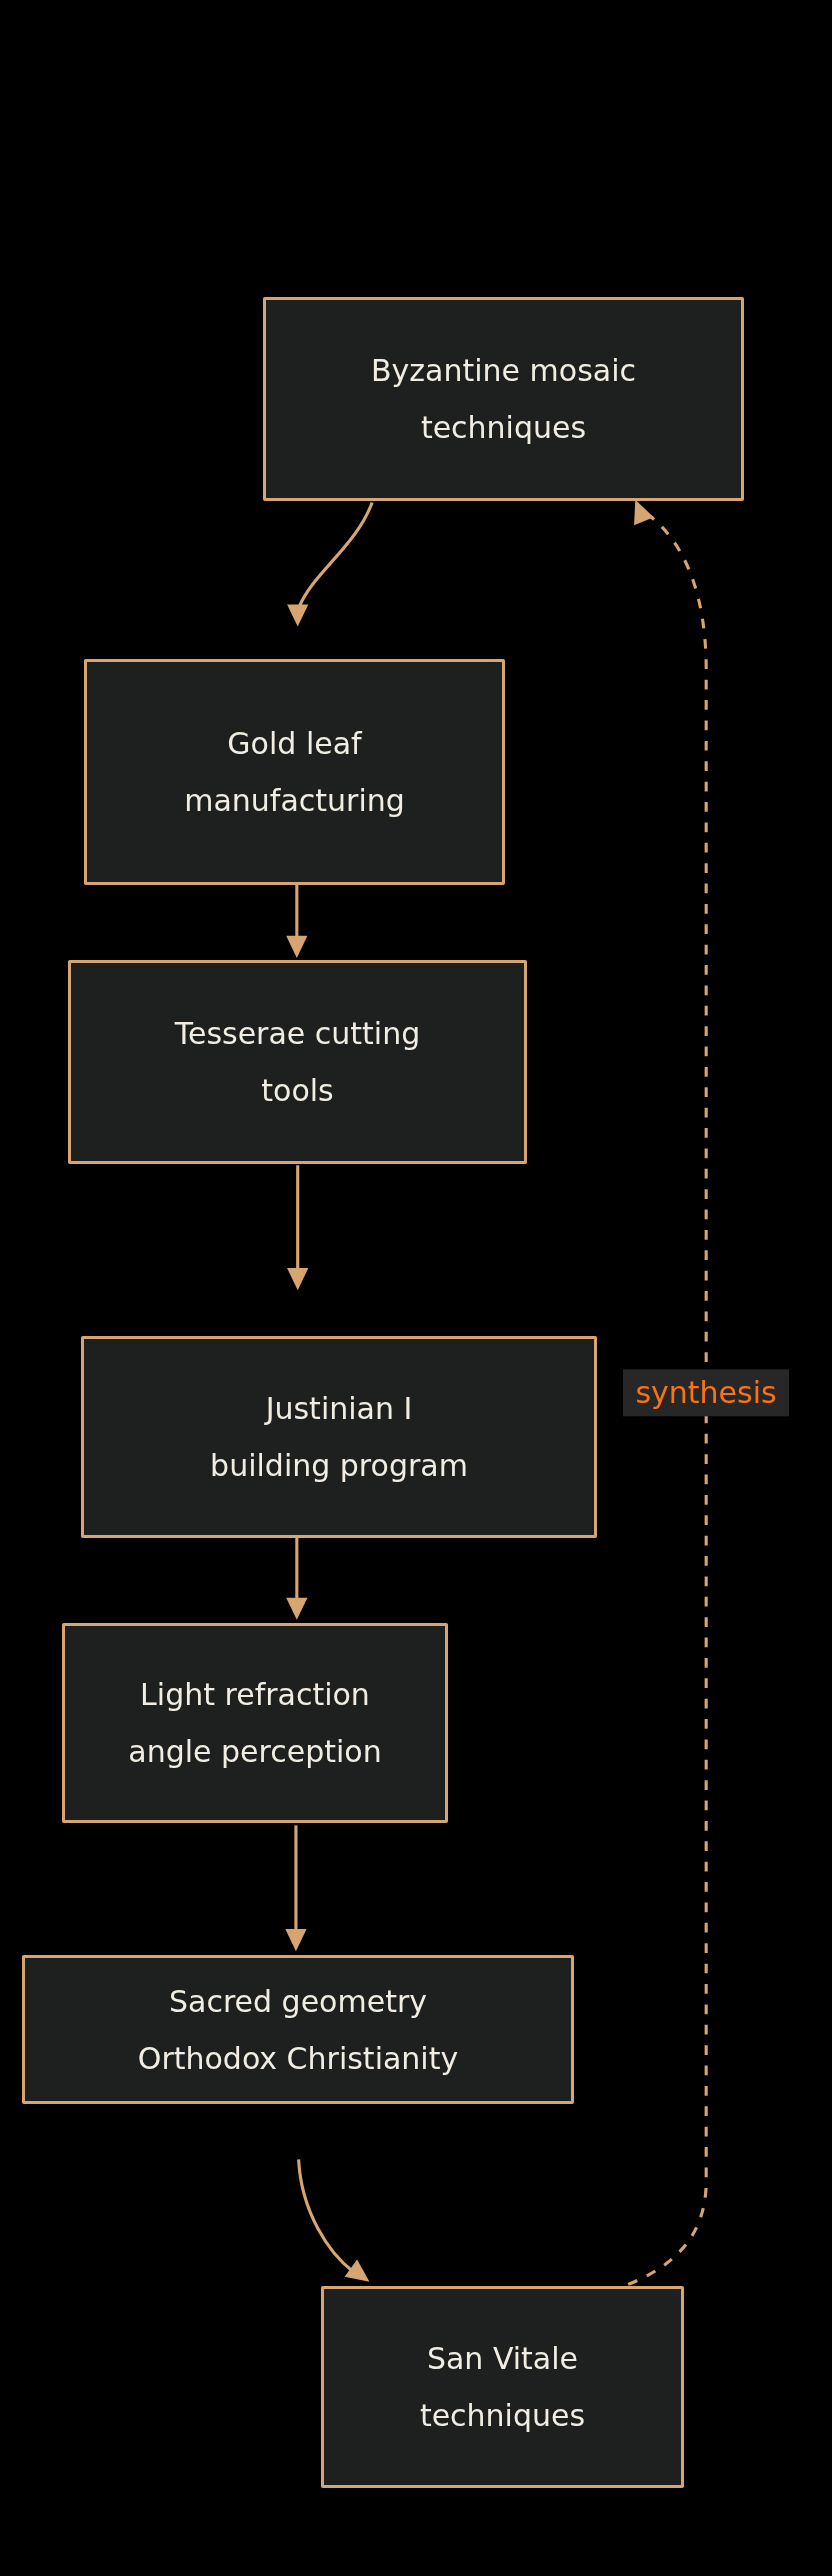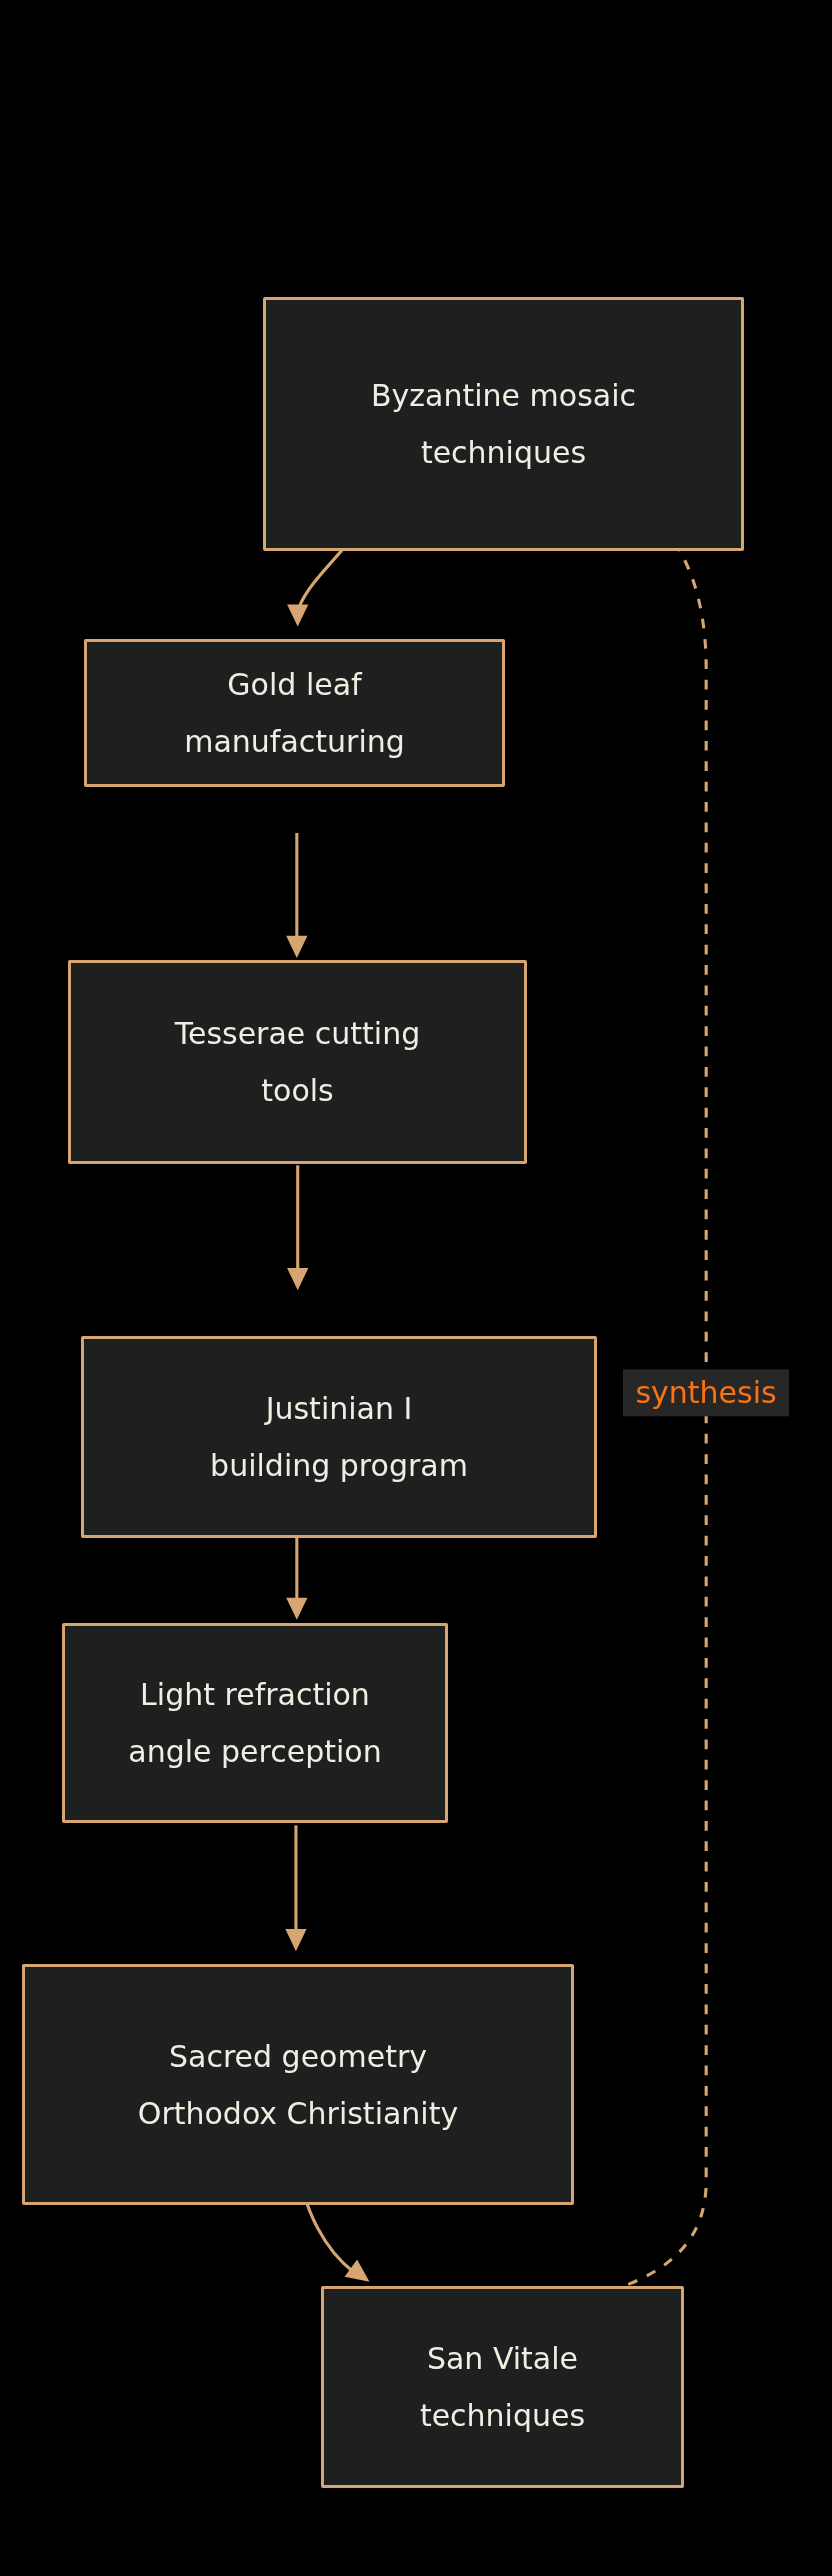--- a/index.html
+++ b/index.html
@@ -43,26 +43,26 @@
     justify-content: center;
     z-index: 2;
   }
   .node-label {
     color: #f1ede2;
     font-size: 30px;
     line-height: 1.9;
     text-align: center;
     white-space: pre-line;
   }
-  #node-1 { left: 263px; top: 297px;  width: 481px; height: 254px; }
-  #node-2 { left: 84px;  top: 639px;  width: 421px; height: 148px; }
+  #node-1 { left: 263px; top: 297px;  width: 481px; height: 204px; }
+  #node-2 { left: 84px;  top: 659px;  width: 421px; height: 226px; }
   #node-3 { left: 68px;  top: 960px; width: 459px; height: 204px; }
   #node-4 { left: 61px;  top: 1336px; width: 516px; height: 202px; margin-left: 20px; }
   #node-5 { left: 62px;  top: 1623px; width: 386px; height: 200px; }
-  #node-6 { left: 22px;  top: 1955px; width: 552px; height: 241px; margin-top: 9px; }
+  #node-6 { left: 22px;  top: 1955px; width: 552px; height: 149px; }
   #node-7 { left: 321px; top: 2286px; width: 363px; height: 202px; }
   .edge-label {
     position: absolute;
     left: 706px;
     top: 1393px;
     transform: translate(-50%, -50%);
     background: #272727;
     color: #f97316;
     font-size: 30px;
     padding: 6.2px 12.4px;

